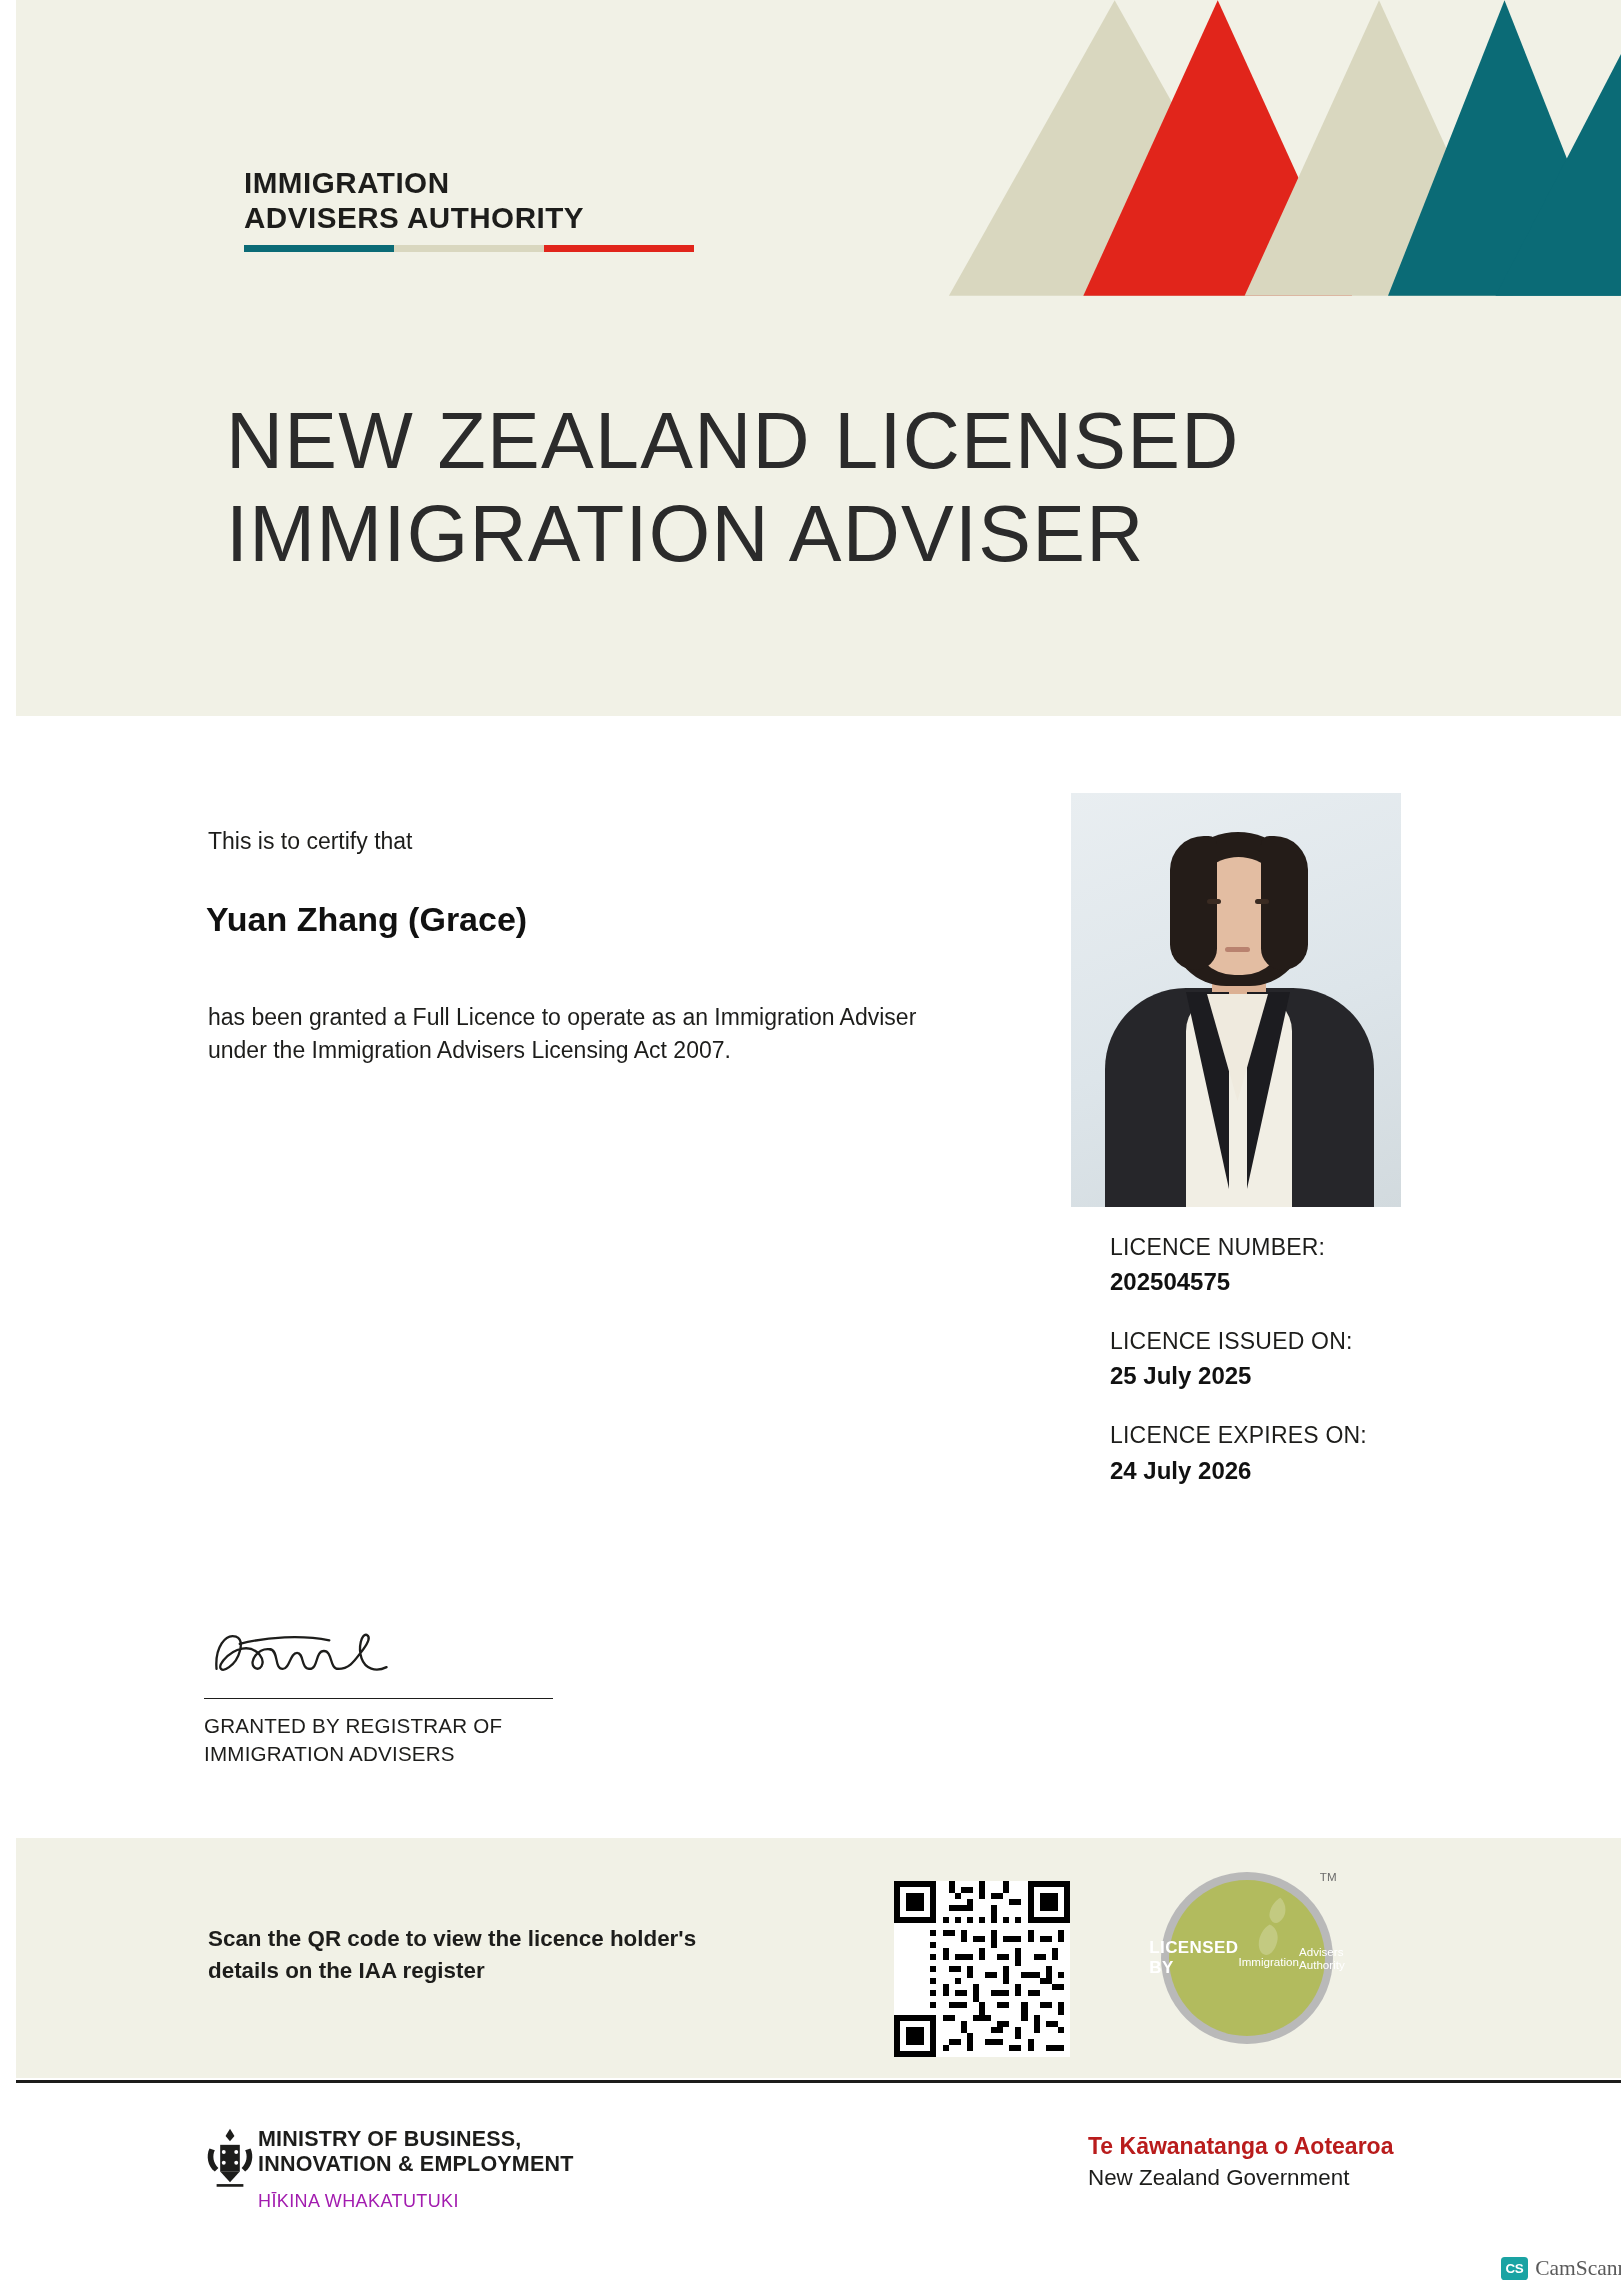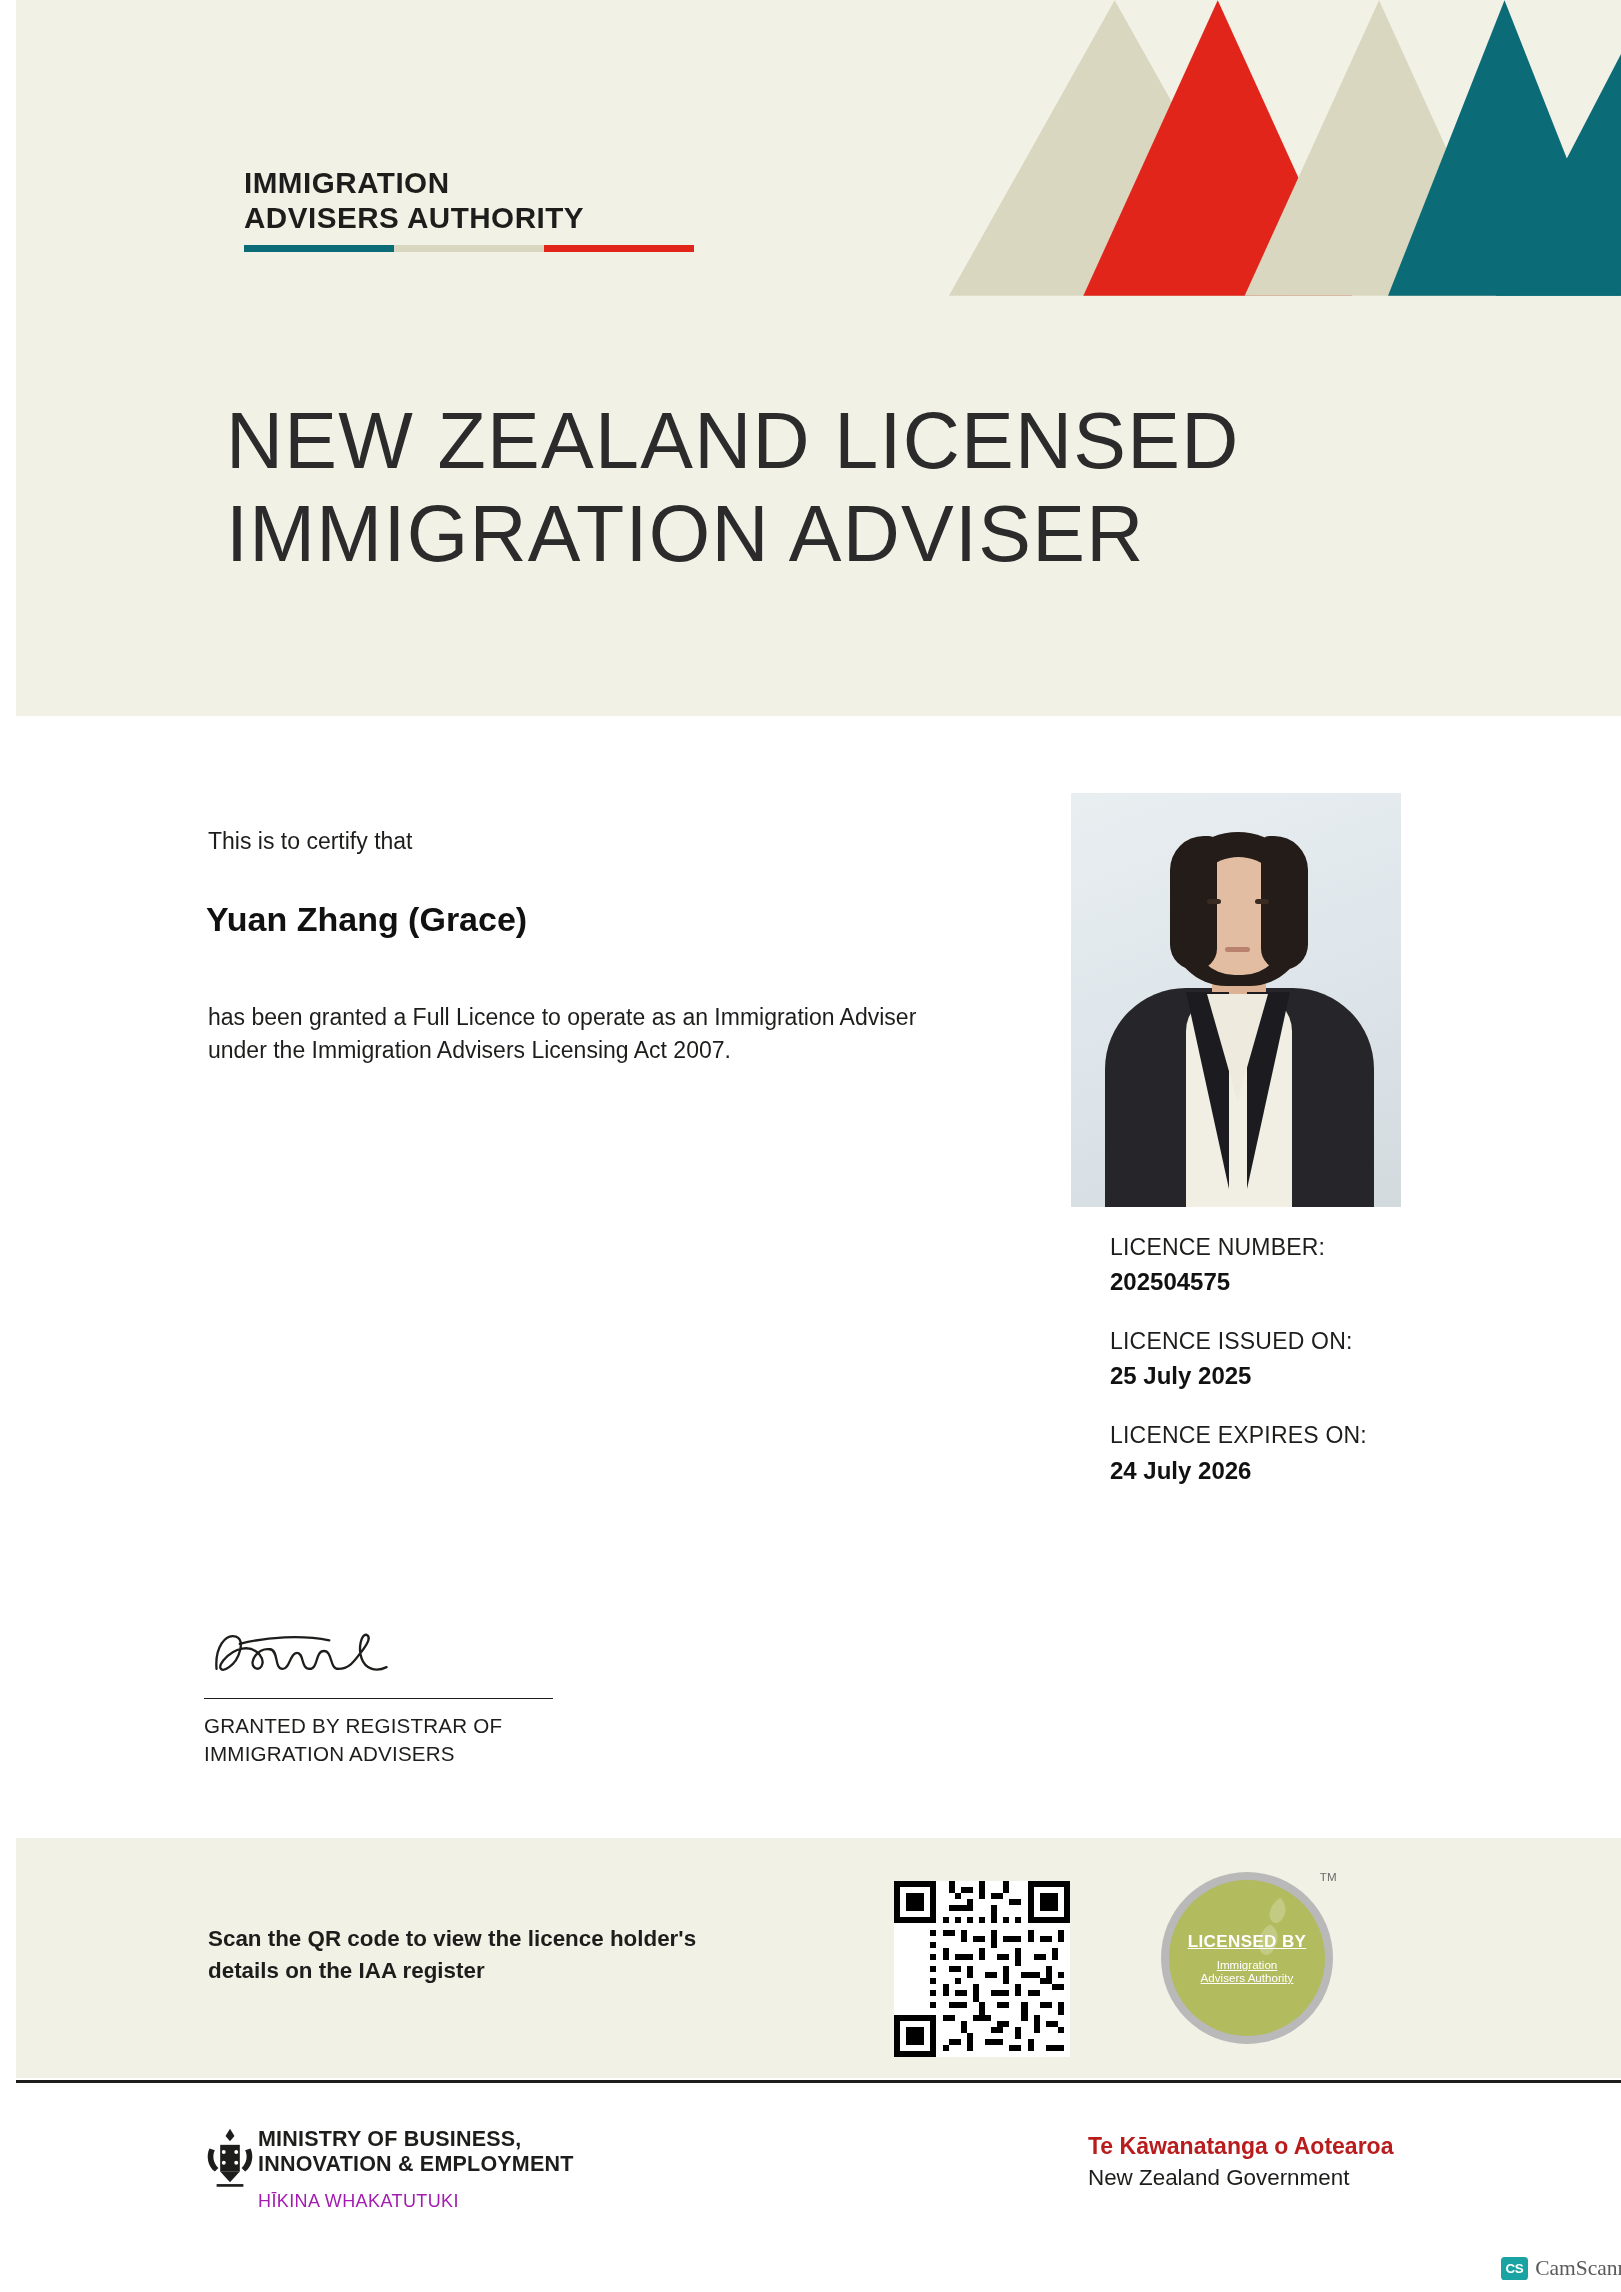--- a/index.html
+++ b/index.html
@@ -299,26 +299,24 @@
     inset: 0;
     border-radius: 50%;
     background: #b9b9b9;
   }
   .seal-inner {
     position: absolute;
     inset: 8px;
     border-radius: 50%;
     background: #b2bb5e;
     display: flex;
-    flex-direction: column;
+    flex-direction: row;
     align-items: center;
     justify-content: center;
-    text-align: center;
     color: #ffffff;
-    text-decoration: underline;
   }
   .seal-t1 { font-size: 17px; font-weight: bold; letter-spacing: 0.4px; }
   .seal-t2 { font-size: 11.6px; margin-top: 6.3px; }
   .seal-t3 { font-size: 11.6px; }
   .seal-tm {
     position: absolute;
     right: -3.6px; top: -1.8px;
     font-size: 11.6px;
     color: #6b6b6b;
   }

